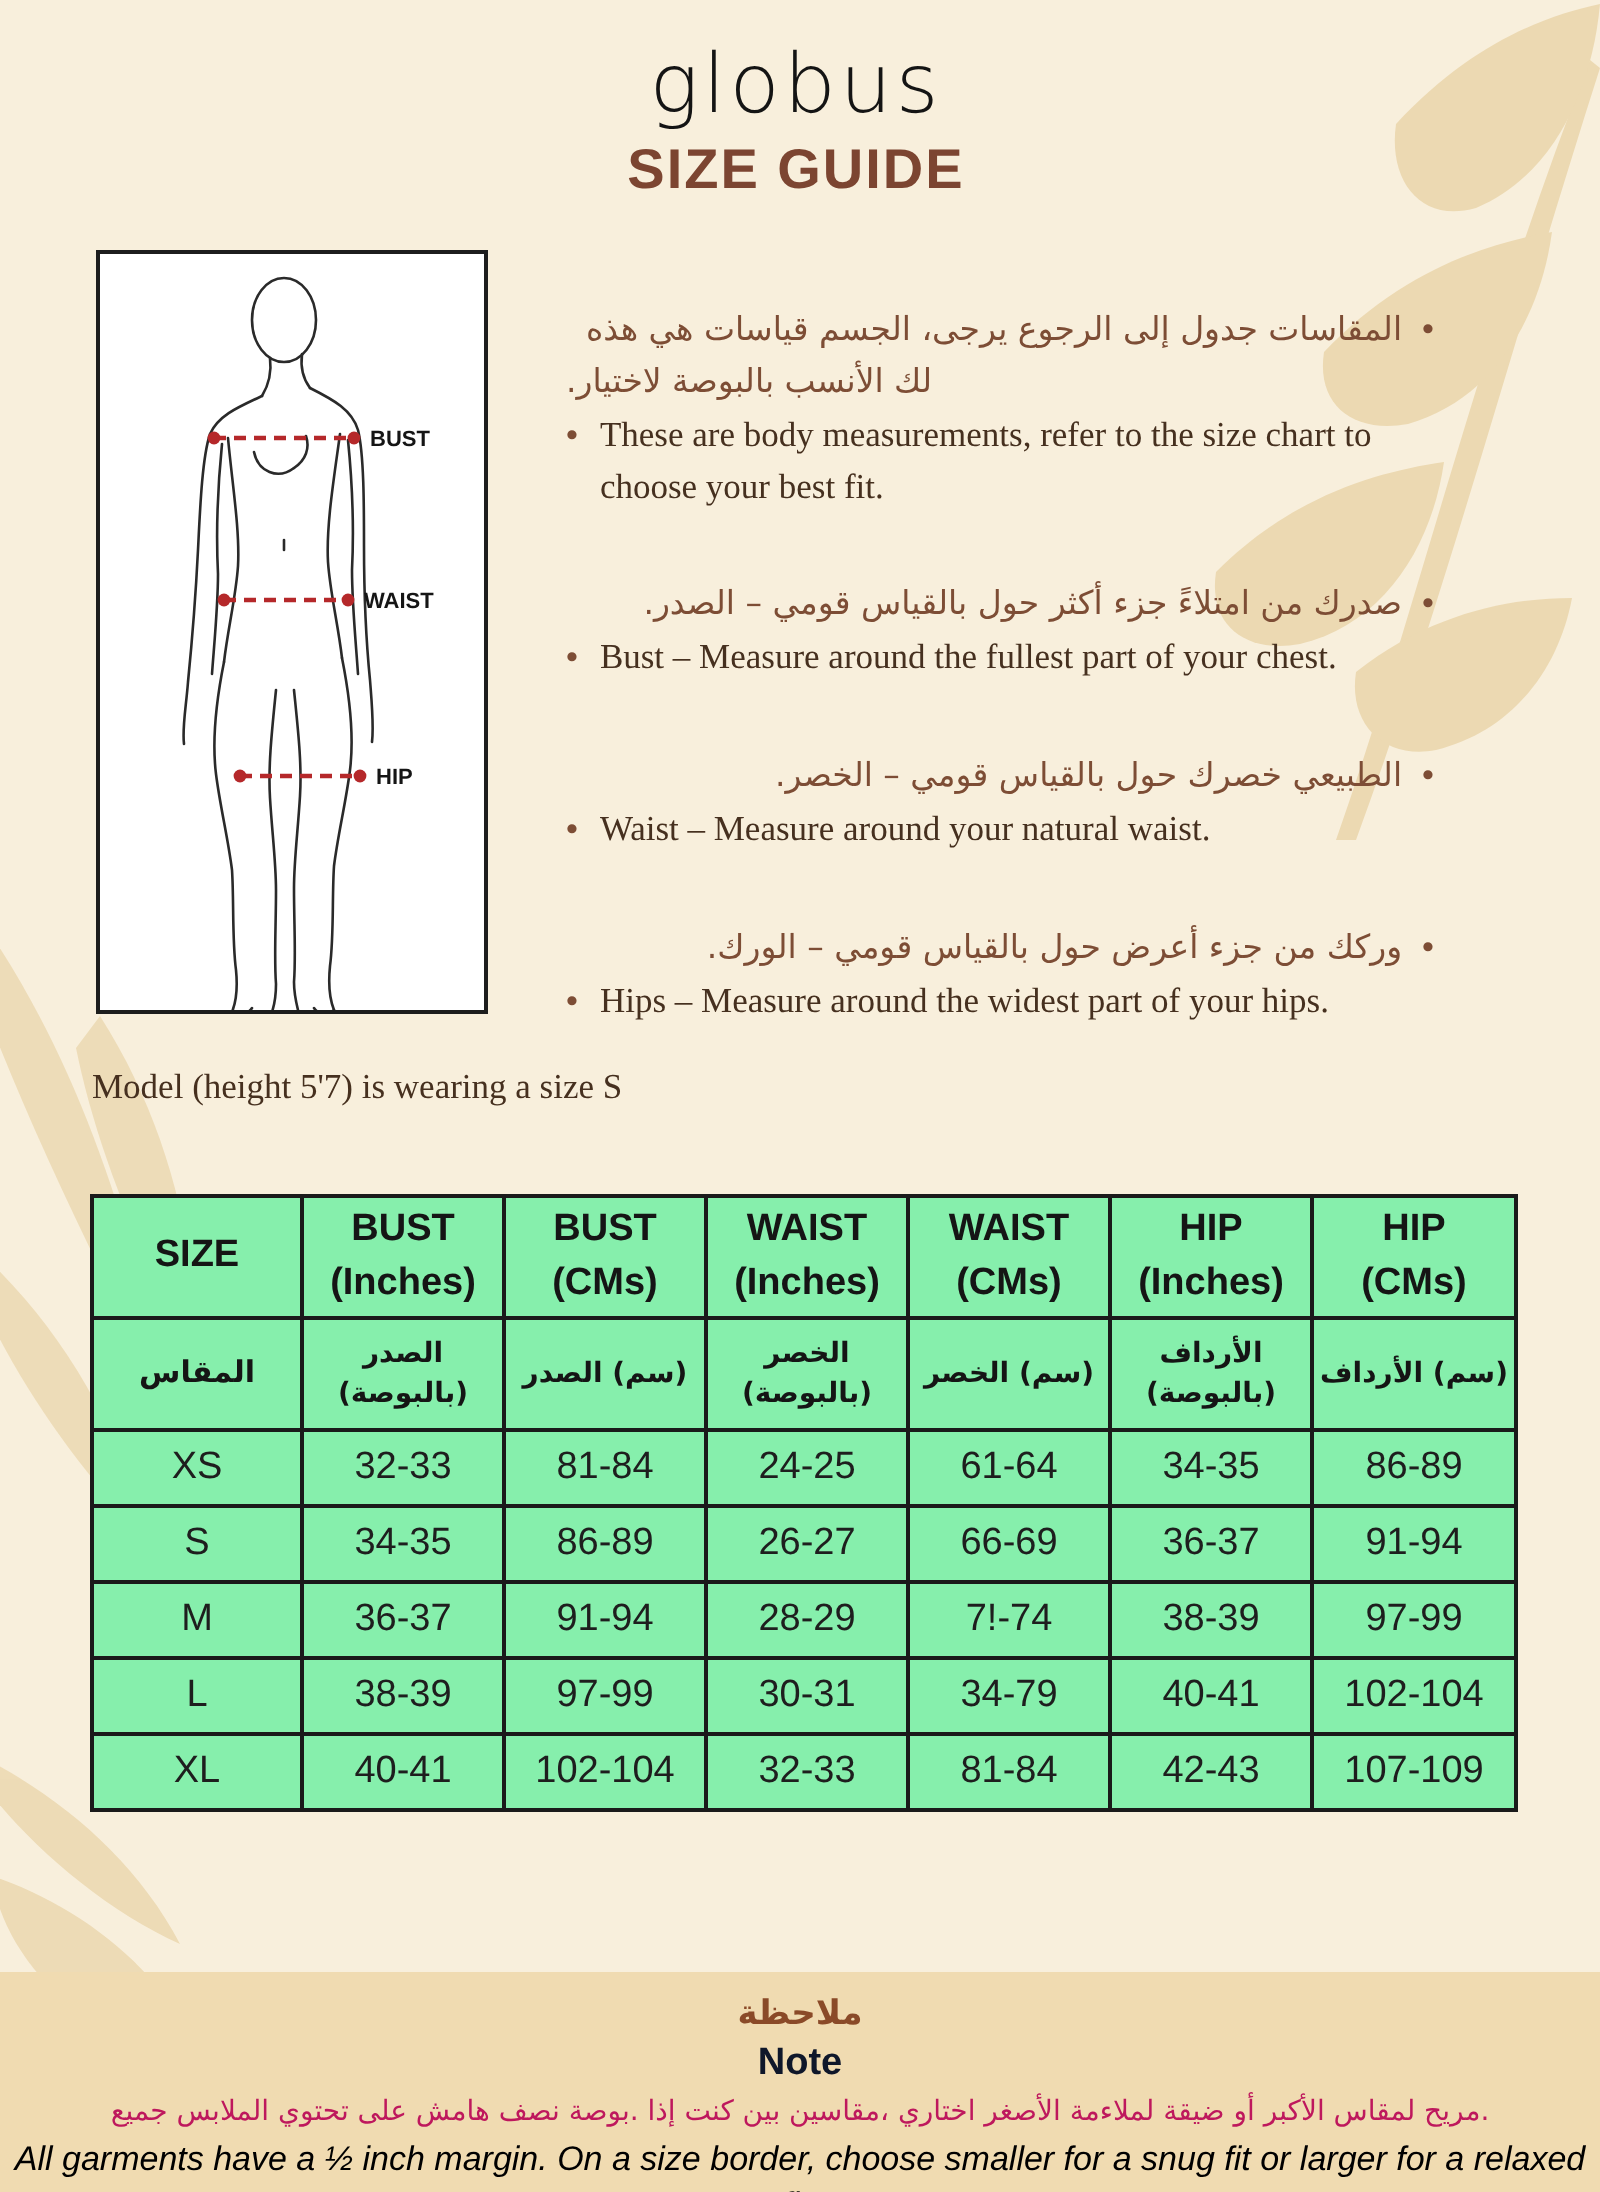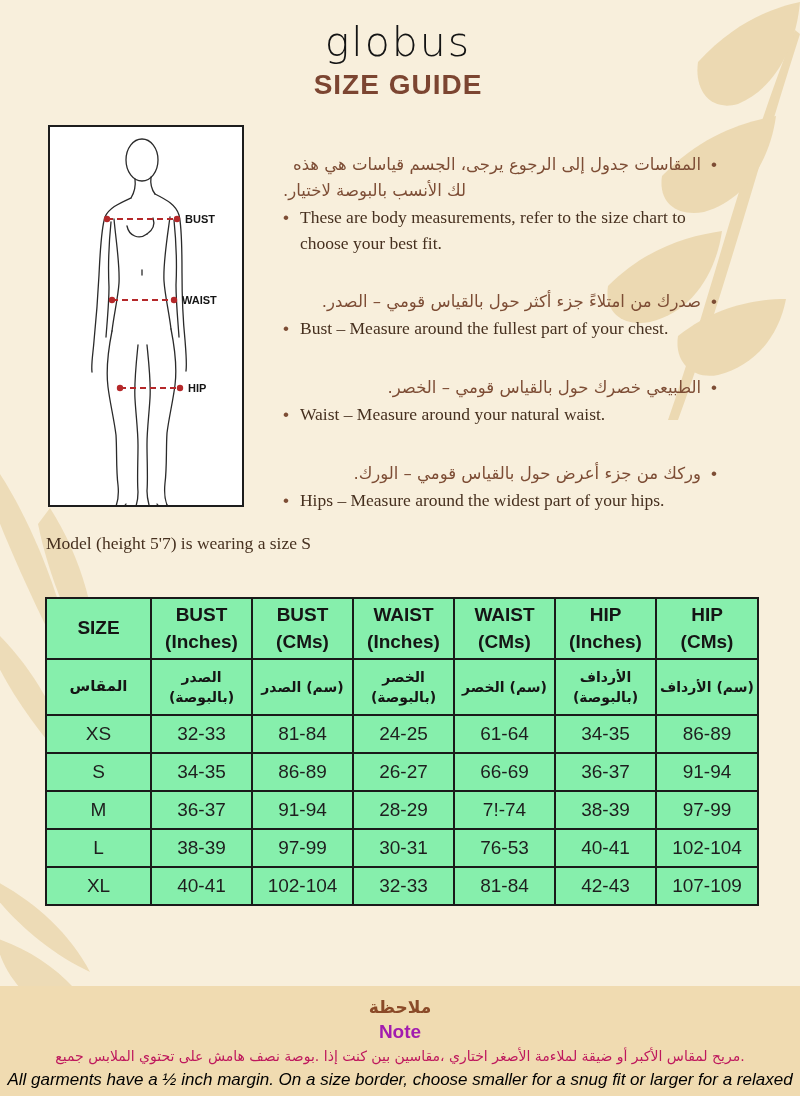--- a/index.html
+++ b/index.html
@@ -41,21 +41,21 @@
   table.size-table{position:absolute;left:45px;top:597px;width:712px;border-collapse:collapse;table-layout:fixed;background:#86efac;}
   table.size-table td{border:2px solid #1a1a1a;text-align:center;vertical-align:middle;padding:0;white-space:pre-line;}
   tr.h-en td{height:59px;font-size:19px;font-weight:bold;color:#151515;line-height:1.4;}
   tr.h-ar td{height:54px;font-family:"DejaVu Sans", sans-serif;font-size:14px;font-weight:bold;color:#151515;line-height:1.45;}
   tr.data td{height:36px;font-size:19px;color:#1e1e1e;}
   td.size-col{font-weight:normal;font-size:19px;}
 
   
   .note-bar{position:absolute;left:0;top:986px;width:800px;height:142px;background:#f0dbb1;text-align:center;box-sizing:border-box;padding-top:9px;z-index:1;}
   .note-title-ar{font-family:"DejaVu Sans", sans-serif;font-size:17px;font-weight:bold;color:#8a4a28;line-height:24px;}
-  .note-title-en{font-size:19px;font-weight:bold;color:#a21caf;line-height:26px;}
+  .note-title-en{font-size:19px;font-weight:bold;color:#0f172a;line-height:26px;}
   .note-body-ar{font-family:"DejaVu Sans", sans-serif;font-size:14px;color:#be185d;line-height:23px;}
   .note-body-en{font-size:17px;color:#000000;line-height:23px;font-style:italic;}
 </style>
 </head>
 <body>
 
 <svg class="deco" style="right:0;top:0;" width="250" height="420" viewBox="0 0 250 420">
   <g fill="#ecd9b2">
     <path d="M118,420 C160,300 190,170 245,30 L250,34 C205,175 172,300 128,420 Z"></path>
     <path d="M148,62 C185,22 222,8 250,2 C246,46 226,88 188,104 C160,112 144,90 148,62 Z"></path>
@@ -247,21 +247,21 @@
         <td>28-29</td>
         <td>7!-74</td>
         <td>38-39</td>
         <td>97-99</td>
       </tr>
       <tr class="data">
         <td class="size-col">L</td>
         <td>38-39</td>
         <td>97-99</td>
         <td>30-31</td>
-        <td>76-53</td>
+        <td>34-79</td>
         <td>40-41</td>
         <td>102-104</td>
       </tr>
       <tr class="data">
         <td class="size-col">XL</td>
         <td>40-41</td>
         <td>102-104</td>
         <td>32-33</td>
         <td>81-84</td>
         <td>42-43</td>

